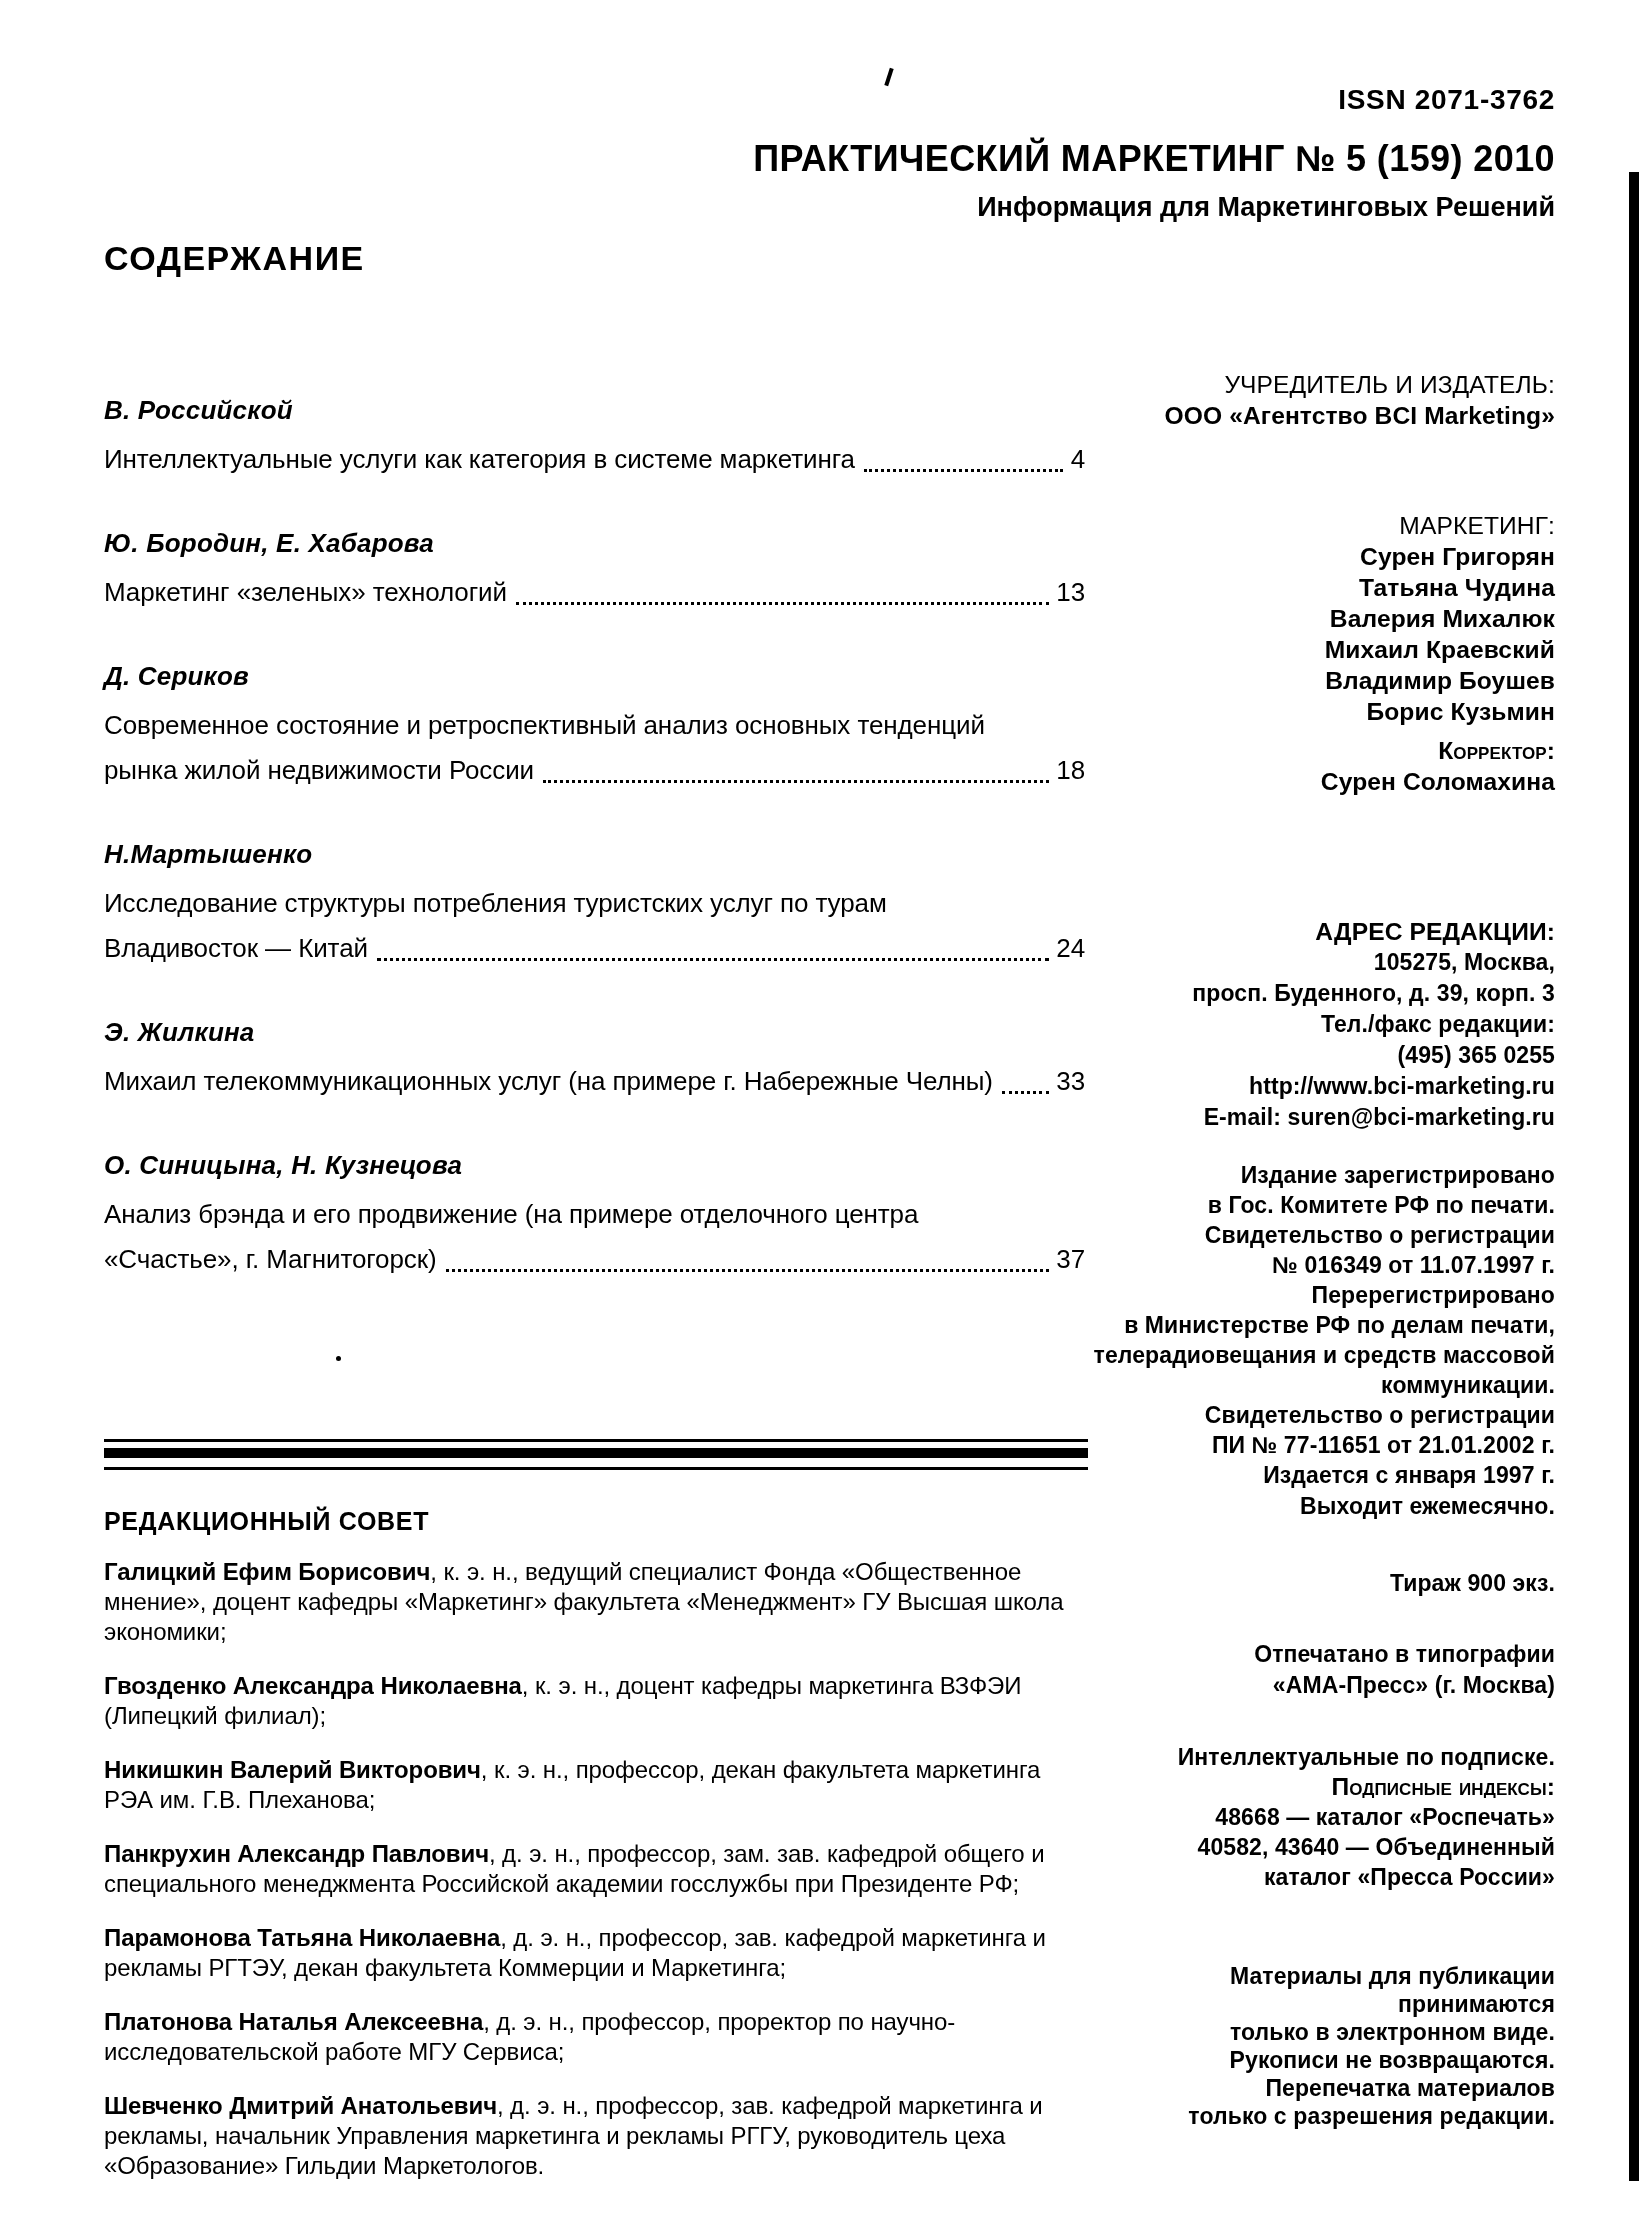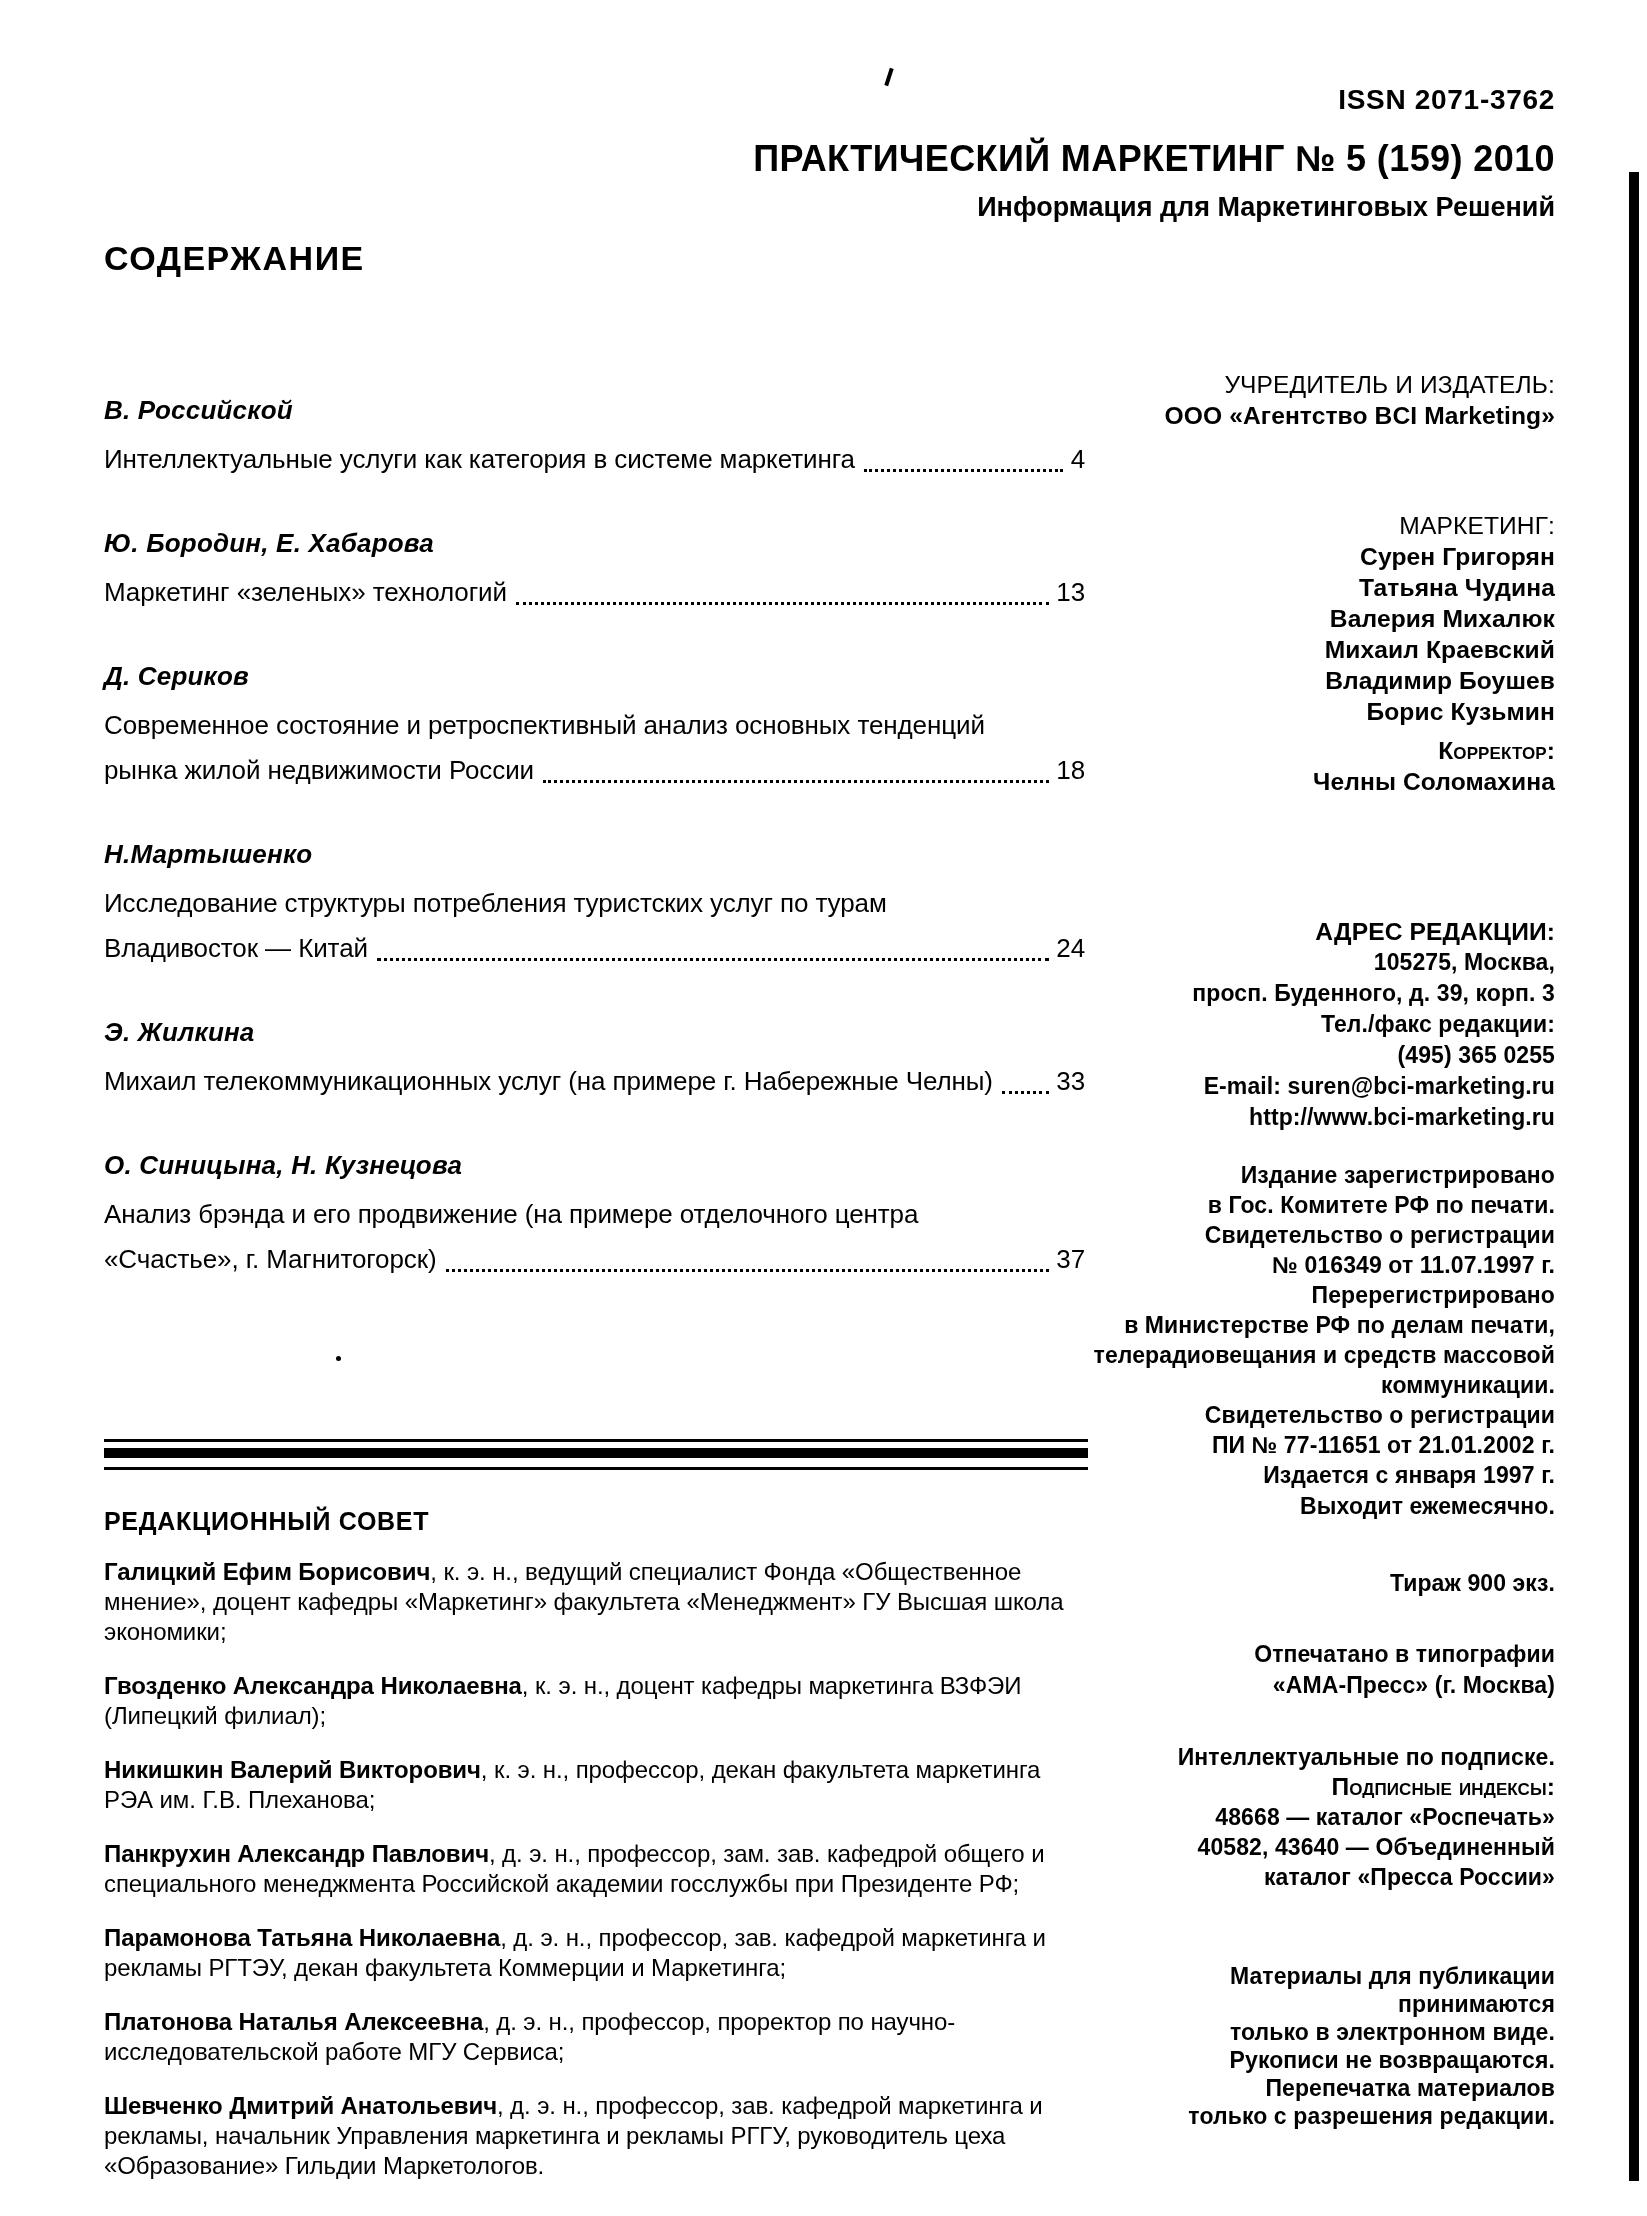--- a/index.html
+++ b/index.html
@@ -125,31 +125,31 @@
     <div class="rname">Сурен Григорян</div>
     <div class="rname">Татьяна Чудина</div>
     <div class="rname">Валерия Михалюк</div>
     <div class="rname">Михаил Краевский</div>
     <div class="rname">Владимир Боушев</div>
     <div class="rname">Борис Кузьмин</div>
   </div>
 
   <div class="rblock" style="top:716px">
     <div class="sc">Корректор:</div>
-    <div class="rname">Челны Соломахина</div>
+    <div class="rname">Сурен Соломахина</div>
   </div>
 
   <div class="rblock" style="top:897px">
     <div class="rname">АДРЕС РЕДАКЦИИ:</div>
     <div>105275, Москва,</div>
     <div>просп. Буденного, д. 39, корп. 3</div>
     <div>Тел./факс редакции:</div>
     <div>(495) 365 0255</div>
+    <div>http://www.bci-marketing.ru</div>
     <div>E-mail: suren@bci-marketing.ru</div>
-    <div>http://www.bci-marketing.ru</div>
   </div>
 
   <div class="rblock lh40" style="top:1141px">
     <div>Издание зарегистрировано</div>
     <div>в Гос. Комитете РФ по печати.</div>
     <div>Свидетельство о регистрации</div>
     <div>№ 016349 от 11.07.1997 г.</div>
     <div>Перерегистрировано</div>
     <div>в Министерстве РФ по делам печати,</div>
     <div>телерадиовещания и средств массовой</div>

